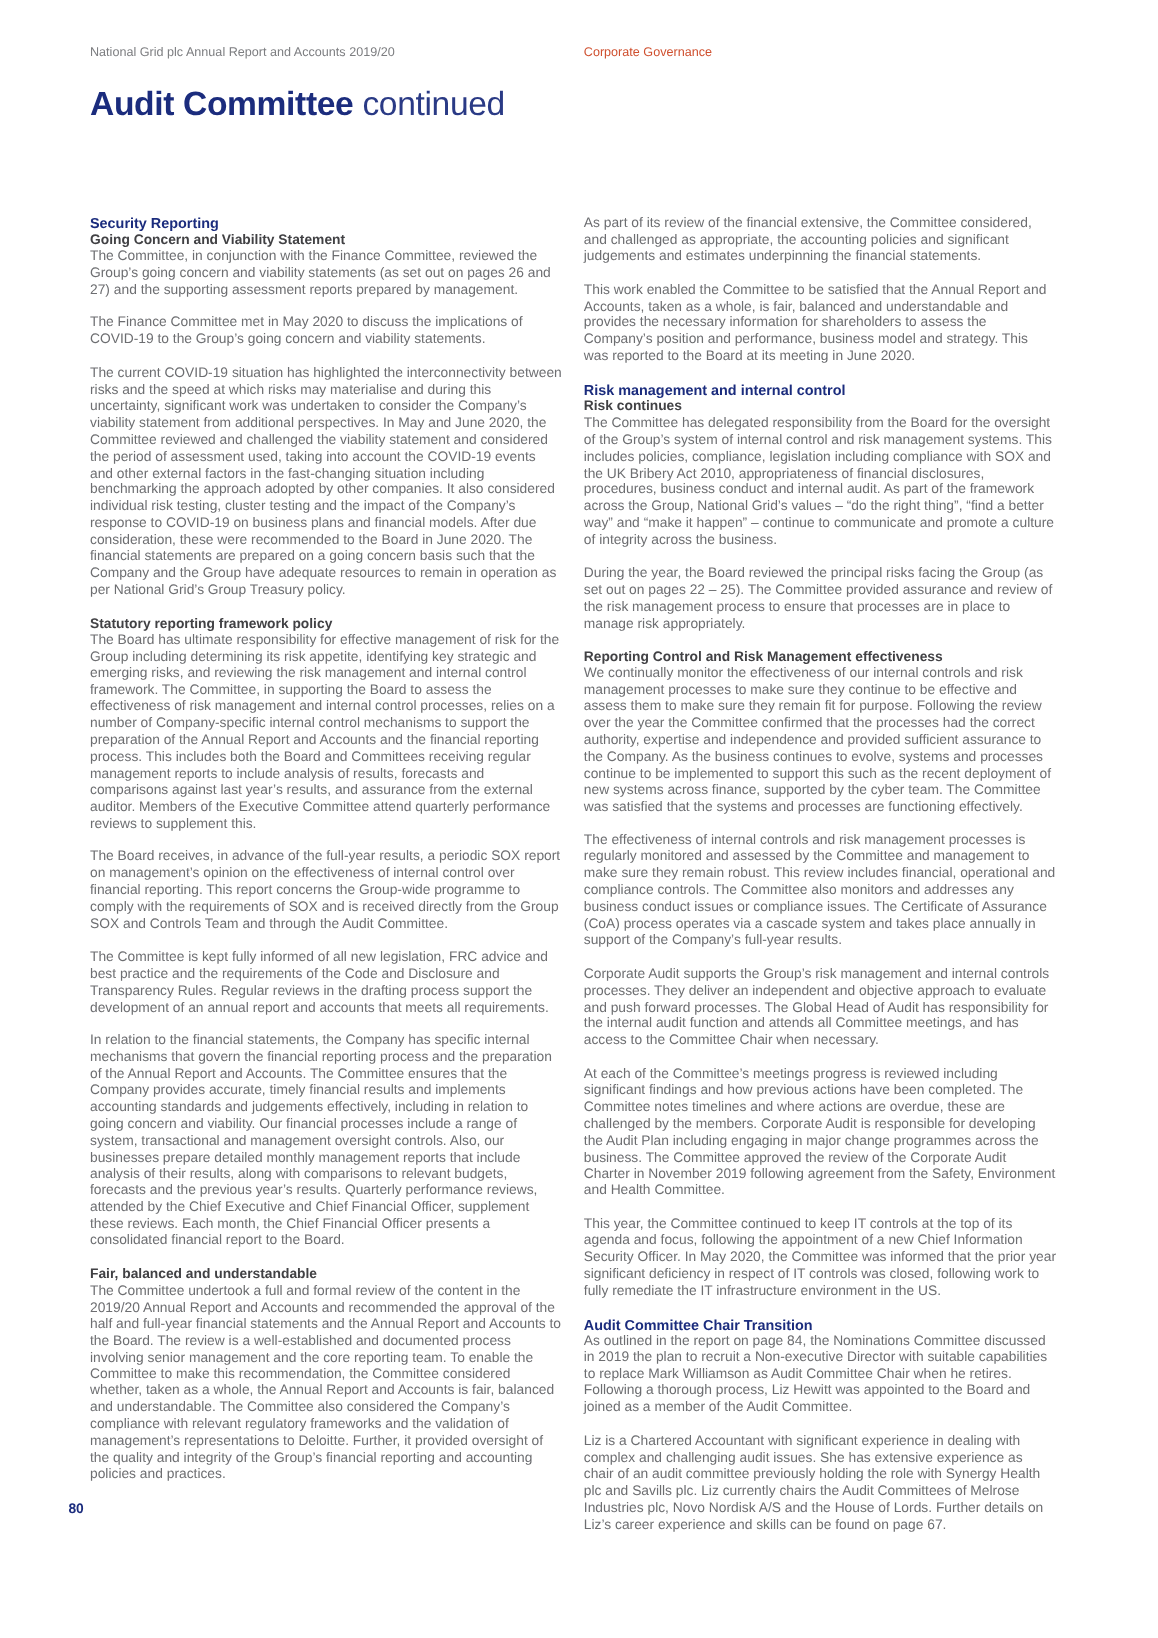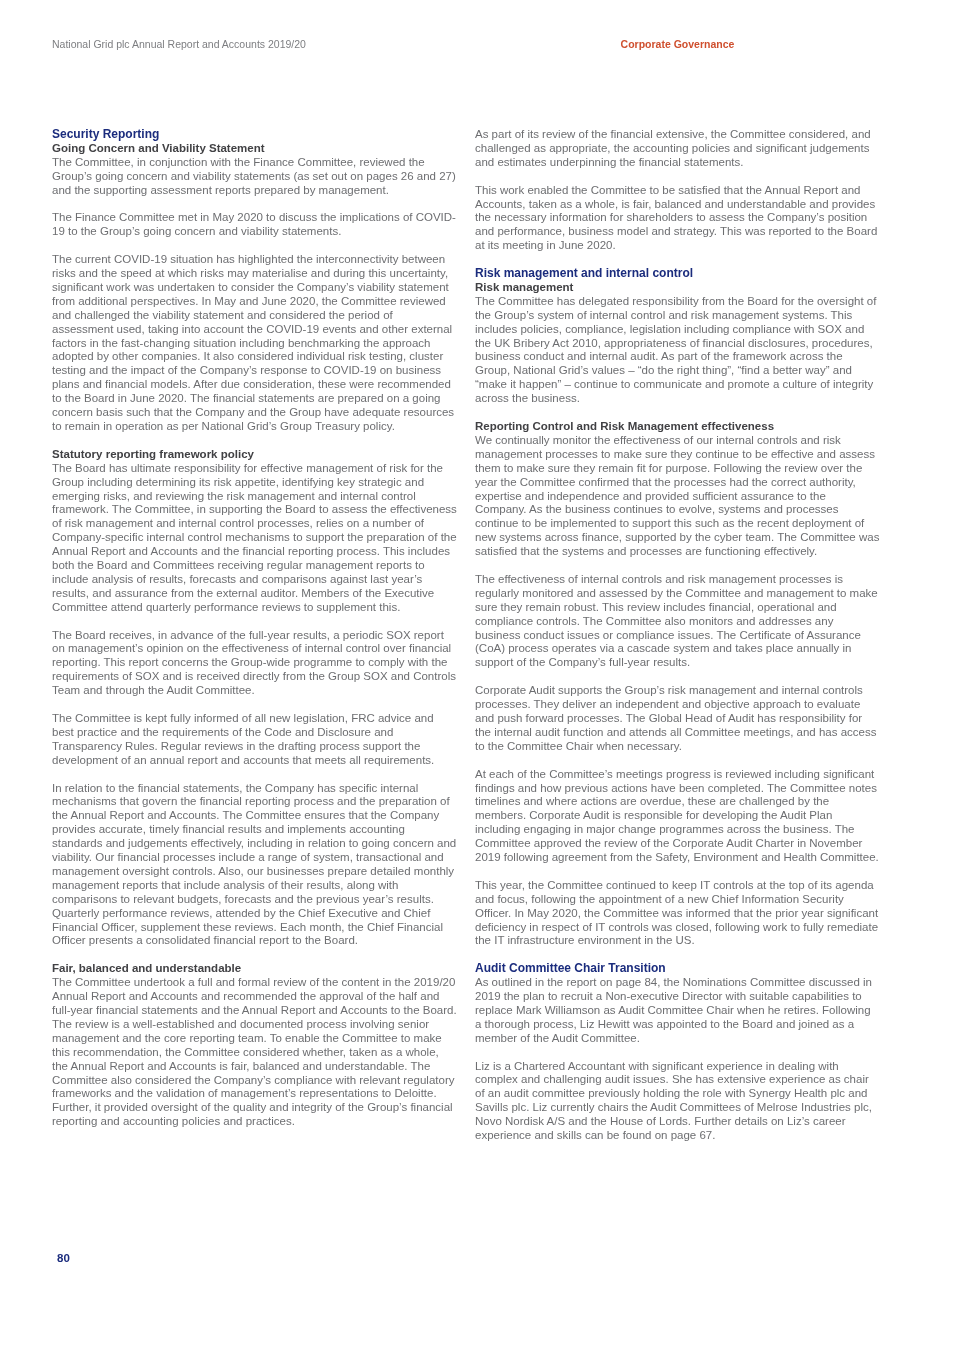--- a/index.html
+++ b/index.html
@@ -8,32 +8,32 @@
     height: 1365px;
     background: #ffffff;
     font-family: "Liberation Sans", sans-serif;
     position: relative;
     overflow: hidden;
   }
   .page {
     box-sizing: border-box;
     width: 965px;
     height: 1365px;
-    padding: 38px 85px 0 52px;
+    padding: 38px 85px 0 75px;
     position: relative;
   }
   .header-row {
     display: grid;
     grid-template-columns: 1fr 1fr;
     column-gap: 18px;
     font-size: 10.5px;
     line-height: 13px;
   }
   .header-left { color: #7d7e81; }
-  .header-right { color: #cf4f2e; font-weight: bold; text-align: center; }
+  .header-right { color: #cf4f2e; font-weight: normal; }
   .doc-title {
     margin-top: 19px;
     font-size: 28px;
     line-height: 33px;
     color: #1b2c7d;
     letter-spacing: -0.3px;
   }
   .doc-title .bold { font-weight: bold; }
   .doc-title .light { font-weight: normal; color: #2a3a85; }
   .columns {
@@ -83,42 +83,46 @@
 </head>
 <body>
 
 <div class="page">
 
   <div class="header-row">
     <span class="header-left">National Grid plc Annual Report and Accounts 2019/20</span>
     <span class="header-right">Corporate Governance</span>
   </div>
 
+  <div class="doc-title">
+    <span class="bold">Audit Committee</span><span class="light"> continued</span>
+  </div>
 
   <div class="columns">
     <div class="col">
         <div class="h3">Security Reporting</div>
         <div class="h4">Going Concern and Viability Statement</div>
         <div class="p">The Committee, in conjunction with the Finance Committee, reviewed the Group’s going concern and viability statements (as set out on pages 26 and 27) and the supporting assessment reports prepared by management.</div>
         <div class="p">The Finance Committee met in May 2020 to discuss the implications of COVID-19 to the Group’s going concern and viability statements.</div>
         <div class="p">The current COVID-19 situation has highlighted the interconnectivity between risks and the speed at which risks may materialise and during this uncertainty, significant work was undertaken to consider the Company’s viability statement from additional perspectives. In May and June 2020, the Committee reviewed and challenged the viability statement and considered the period of assessment used, taking into account the COVID-19 events and other external factors in the fast-changing situation including benchmarking the approach adopted by other companies. It also considered individual risk testing, cluster testing and the impact of the Company’s response to COVID-19 on business plans and financial models. After due consideration, these were recommended to the Board in June 2020. The financial statements are prepared on a going concern basis such that the Company and the Group have adequate resources to remain in operation as per National Grid’s Group Treasury policy.</div>
         <div class="h4">Statutory reporting framework policy</div>
         <div class="p">The Board has ultimate responsibility for effective management of risk for the Group including determining its risk appetite, identifying key strategic and emerging risks, and reviewing the risk management and internal control framework. The Committee, in supporting the Board to assess the effectiveness of risk management and internal control processes, relies on a number of Company-specific internal control mechanisms to support the preparation of the Annual Report and Accounts and the financial reporting process. This includes both the Board and Committees receiving regular management reports to include analysis of results, forecasts and comparisons against last year’s results, and assurance from the external auditor. Members of the Executive Committee attend quarterly performance reviews to supplement this.</div>
         <div class="p">The Board receives, in advance of the full-year results, a periodic SOX report on management’s opinion on the effectiveness of internal control over financial reporting. This report concerns the Group-wide programme to comply with the requirements of SOX and is received directly from the Group SOX and Controls Team and through the Audit Committee.</div>
         <div class="p">The Committee is kept fully informed of all new legislation, FRC advice and best practice and the requirements of the Code and Disclosure and Transparency Rules. Regular reviews in the drafting process support the development of an annual report and accounts that meets all requirements.</div>
         <div class="p">In relation to the financial statements, the Company has specific internal mechanisms that govern the financial reporting process and the preparation of the Annual Report and Accounts. The Committee ensures that the Company provides accurate, timely financial results and implements accounting standards and judgements effectively, including in relation to going concern and viability. Our financial processes include a range of system, transactional and management oversight controls. Also, our businesses prepare detailed monthly management reports that include analysis of their results, along with comparisons to relevant budgets, forecasts and the previous year’s results. Quarterly performance reviews, attended by the Chief Executive and Chief Financial Officer, supplement these reviews. Each month, the Chief Financial Officer presents a consolidated financial report to the Board.</div>
         <div class="h4">Fair, balanced and understandable</div>
         <div class="p">The Committee undertook a full and formal review of the content in the 2019/20 Annual Report and Accounts and recommended the approval of the half and full-year financial statements and the Annual Report and Accounts to the Board. The review is a well-established and documented process involving senior management and the core reporting team. To enable the Committee to make this recommendation, the Committee considered whether, taken as a whole, the Annual Report and Accounts is fair, balanced and understandable. The Committee also considered the Company’s compliance with relevant regulatory frameworks and the validation of management’s representations to Deloitte. Further, it provided oversight of the quality and integrity of the Group’s financial reporting and accounting policies and practices.</div>
       </div>
     <div class="col">
         <div class="p">As part of its review of the financial extensive, the Committee considered, and challenged as appropriate, the accounting policies and significant judgements and estimates underpinning the financial statements.</div>
         <div class="p">This work enabled the Committee to be satisfied that the Annual Report and Accounts, taken as a whole, is fair, balanced and understandable and provides the necessary information for shareholders to assess the Company’s position and performance, business model and strategy. This was reported to the Board at its meeting in June 2020.</div>
         <div class="h3">Risk management and internal control</div>
-        <div class="h4">Risk management</div>
+        <div class="h4">Risk continues</div>
         <div class="p">The Committee has delegated responsibility from the Board for the oversight of the Group’s system of internal control and risk management systems. This includes policies, compliance, legislation including compliance with SOX and the UK Bribery Act 2010, appropriateness of financial disclosures, procedures, business conduct and internal audit. As part of the framework across the Group, National Grid’s values – “do the right thing”, “find a better way” and “make it happen” – continue to communicate and promote a culture of integrity across the business.</div>
+        <div class="p">During the year, the Board reviewed the principal risks facing the Group (as set out on pages 22 – 25). The Committee provided assurance and review of the risk management process to ensure that processes are in place to manage risk appropriately.</div>
         <div class="h4">Reporting Control and Risk Management effectiveness</div>
         <div class="p">We continually monitor the effectiveness of our internal controls and risk management processes to make sure they continue to be effective and assess them to make sure they remain fit for purpose. Following the review over the year the Committee confirmed that the processes had the correct authority, expertise and independence and provided sufficient assurance to the Company. As the business continues to evolve, systems and processes continue to be implemented to support this such as the recent deployment of new systems across finance, supported by the cyber team. The Committee was satisfied that the systems and processes are functioning effectively.</div>
         <div class="p">The effectiveness of internal controls and risk management processes is regularly monitored and assessed by the Committee and management to make sure they remain robust. This review includes financial, operational and compliance controls. The Committee also monitors and addresses any business conduct issues or compliance issues. The Certificate of Assurance (CoA) process operates via a cascade system and takes place annually in support of the Company’s full-year results.</div>
         <div class="p">Corporate Audit supports the Group’s risk management and internal controls processes. They deliver an independent and objective approach to evaluate and push forward processes. The Global Head of Audit has responsibility for the internal audit function and attends all Committee meetings, and has access to the Committee Chair when necessary.</div>
         <div class="p">At each of the Committee’s meetings progress is reviewed including significant findings and how previous actions have been completed. The Committee notes timelines and where actions are overdue, these are challenged by the members. Corporate Audit is responsible for developing the Audit Plan including engaging in major change programmes across the business. The Committee approved the review of the Corporate Audit Charter in November 2019 following agreement from the Safety, Environment and Health Committee.</div>
         <div class="p">This year, the Committee continued to keep IT controls at the top of its agenda and focus, following the appointment of a new Chief Information Security Officer. In May 2020, the Committee was informed that the prior year significant deficiency in respect of IT controls was closed, following work to fully remediate the IT infrastructure environment in the US.</div>
         <div class="h3">Audit Committee Chair Transition</div>
         <div class="p">As outlined in the report on page 84, the Nominations Committee discussed in 2019 the plan to recruit a Non-executive Director with suitable capabilities to replace Mark Williamson as Audit Committee Chair when he retires. Following a thorough process, Liz Hewitt was appointed to the Board and joined as a member of the Audit Committee.</div>
         <div class="p">Liz is a Chartered Accountant with significant experience in dealing with complex and challenging audit issues. She has extensive experience as chair of an audit committee previously holding the role with Synergy Health plc and Savills plc. Liz currently chairs the Audit Committees of Melrose Industries plc, Novo Nordisk A/S and the House of Lords. Further details on Liz’s career experience and skills can be found on page 67.</div>
       </div>

